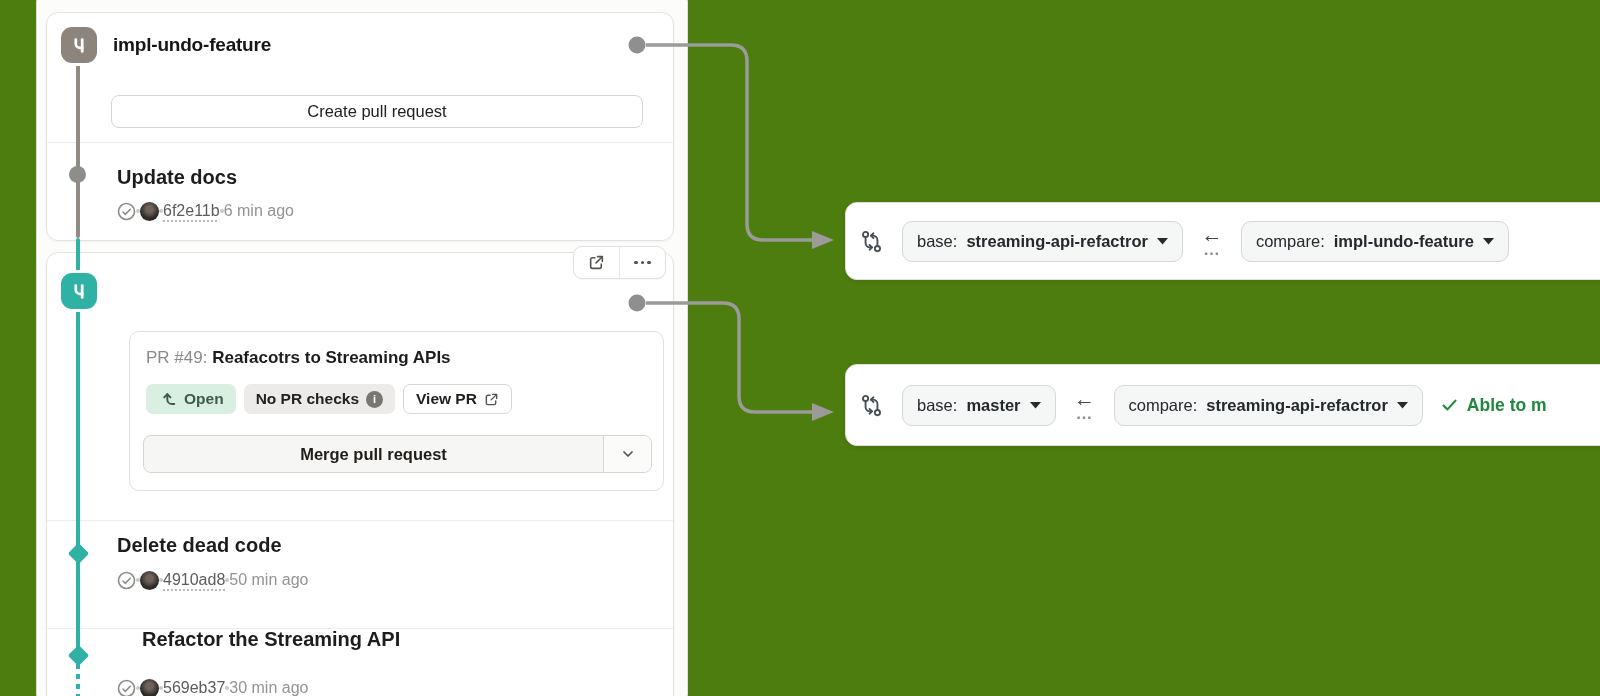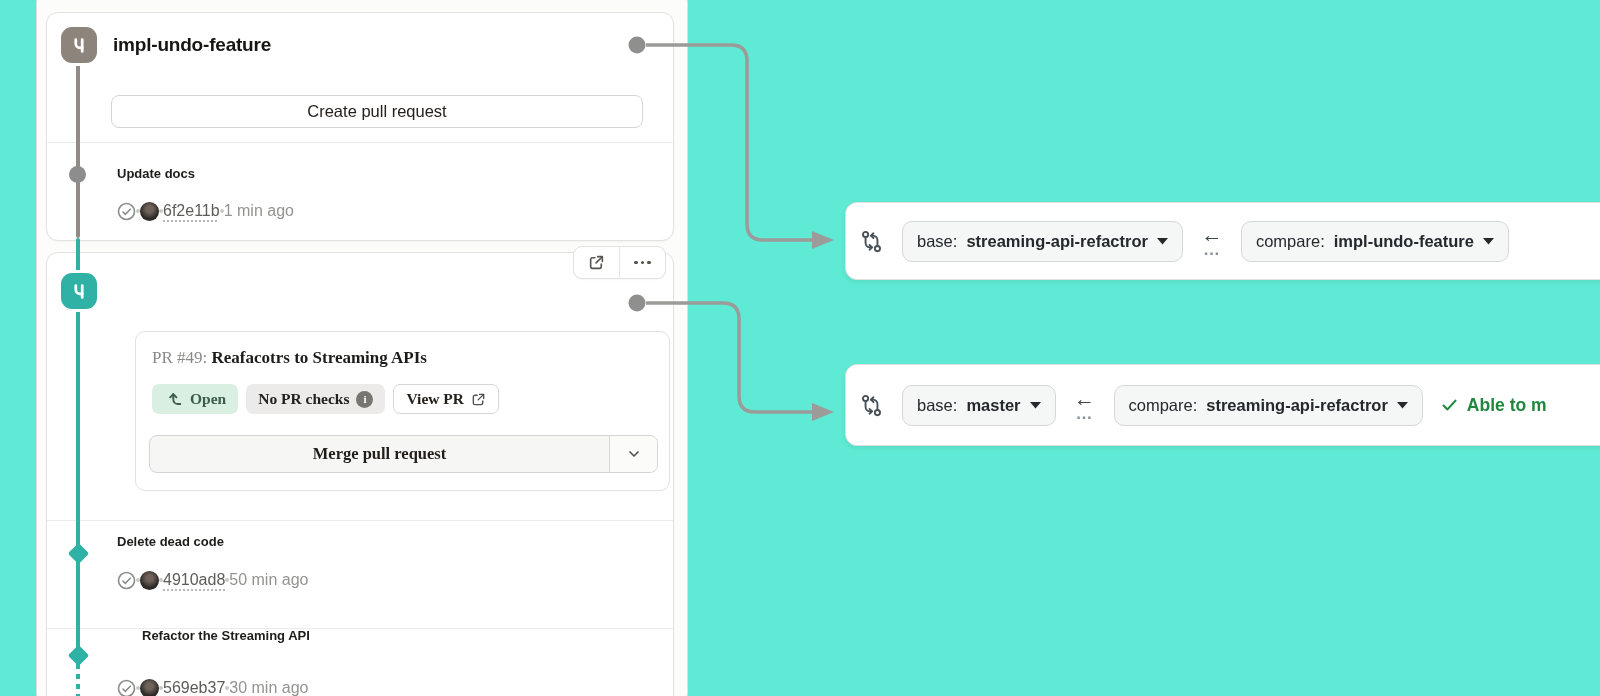--- a/index.html
+++ b/index.html
@@ -1,19 +1,19 @@
 <!DOCTYPE html>
 <html><head>
 <meta charset="utf-8">
 <style>
   * { margin:0; padding:0; box-sizing:border-box; }
   html,body { width:1600px; height:696px; }
   .page {
     position:relative; width:1600px; height:696px; overflow:hidden;
-    background:#5eead4;
+    background:#4d7c0f;
     font-family:"Liberation Sans", sans-serif;
     color:#1d1d1b;
   }
   
   .left-panel {
     position:absolute; left:36px; top:-12px; width:652px; height:720px;
     background:#fcfcfb; border:1px solid #dfdedc; border-radius:14px;
   }
   .card {
     position:absolute; left:46px; width:628px;
@@ -34,21 +34,21 @@
 
   .branch-title { position:absolute; height:36px; line-height:36px; font-size:19px; font-weight:700; color:#161614; letter-spacing:-.2px; }
   .branch-remote { font-weight:400; color:#a3a3a1; }
 
   .btn-create {
     position:absolute; left:64px; top:70px; width:532px; height:33px;
     background:#fff; border:1px solid #d6d5d3; border-radius:8px;
     font-family:inherit; font-size:16.5px; font-weight:500; color:#24211e; cursor:pointer;margin-top:12px;
   }
 
-  .commit-title { position:absolute; left:70px; font-size:13px; font-weight:600; color:#1d1d1b; }
+  .commit-title { position:absolute; left:70px; font-size:20px; font-weight:600; color:#1d1d1b; }
   .commit-meta { position:absolute; left:70px; display:flex; align-items:center; height:22px; }
   .sep-dot { width:4px; height:4px; border-radius:50%; background:#c9c9c7; }
   .avatar { width:19px; height:19px; border-radius:50%;
     background:radial-gradient(circle at 50% 38%, #6f625a 0 22%, #2c2926 62%); }
   .hash { font-size:16px; color:#5c5c5a; text-decoration:underline dotted #a3a3a1; text-underline-offset:5px; cursor:pointer; }
   .time { font-size:16px; color:#939391; }
 
   
   .rail { position:absolute; z-index:3; }
   .line { width:4px; border-radius:2px; }
@@ -66,22 +66,22 @@
     position:absolute; left:526px; top:-7px; width:93px; height:33px;
     display:flex; background:#fff; border:1px solid #e2e1df; border-radius:9px;
     overflow:hidden; z-index:5; box-shadow:0 1px 2px rgba(0,0,0,.04);
   }
   .action-cell { flex:1; display:flex; align-items:center; justify-content:center; cursor:pointer; }
   .action-cell + .action-cell { border-left:1px solid #e7e6e4; }
   .ellipsis-dots { display:flex; gap:3px; }
   .ellipsis-dots i { width:3.5px; height:3.5px; border-radius:50%; background:#55524e; }
 
   
-  .pr-box { position:absolute; left:88px; top:78px; width:535px; height:160px;
-    border:1px solid #e2e1df; border-radius:10px; background:#fff;font-family:Liberation Serif, serif; }
+  .pr-box { position:absolute; left:82px; top:78px; width:535px; height:160px;
+    border:1px solid #e2e1df; border-radius:10px; background:#fff; }
   .pr-title { position:absolute; left:16px; top:16px; font-size:17px; font-weight:700; color:#1c1c1a; }
   .pr-number { font-weight:400; color:#8a8a88; }
   .badges { position:absolute; left:16px; top:52px; display:flex; gap:8px; height:30px; }
   .badge { display:flex; align-items:center; gap:7px; padding:0 12px; border-radius:7px;
     font-size:15.5px; font-weight:600; }
   .badge-open { background:#d8efe1; color:#3c5d4b;padding-left:16px; }
   .badge-checks { background:#ecebe9; color:#24211d;align-items:center; }
   .info-circle { width:17px; height:17px; border-radius:50%; background:#787671; color:#fff;
     font-size:11px; font-weight:700; display:flex; align-items:center; justify-content:center; }
   .badge-view { background:#fff; border:1px solid #d7d6d4; color:#24211d; cursor:pointer; }
@@ -138,21 +138,21 @@
     <div class="commit-meta" style="top:187px;">
       <svg width="19" height="19" viewBox="0 0 19 19" fill="none" stroke="#8c8c8a" stroke-width="1.6" stroke-linecap="round">
         <circle cx="9.5" cy="9.5" r="8"></circle>
           <path d="M6 10 l2.3 2.3 L13.3 7.2"></path>
       </svg>
       <span class="sep-dot"></span>
       <span class="avatar"></span>
       <span class="sep-dot"></span>
       <span class="hash">6f2e11b</span>
       <span class="sep-dot"></span>
-      <span class="time">1 min ago</span>
+      <span class="time">6 min ago</span>
     </div>
   </div>
 
   <div class="card card2">
     <div class="action-group">
       <div class="action-cell">
         <svg width="17" height="17" viewBox="0 0 16 16" fill="none" stroke="#57534e" stroke-width="1.5" stroke-linecap="round" stroke-linejoin="round">
           <path d="M6.5 3.5 H4.2 A1.7 1.7 0 0 0 2.5 5.2 v6.6 A1.7 1.7 0 0 0 4.2 13.5 h6.6 a1.7 1.7 0 0 0 1.7 -1.7 V9.5"></path>
           <path d="M9 2.5 h4.5 V7"></path>
             <path d="M13.2 2.8 L7.6 8.4"></path>

